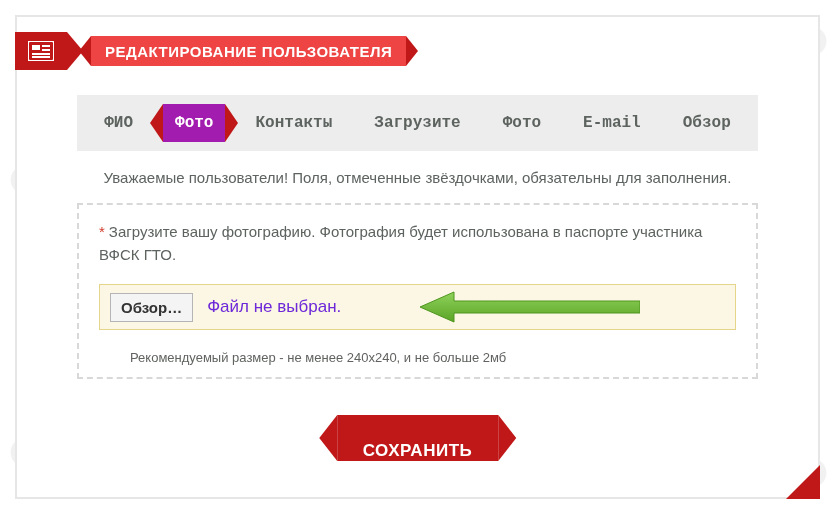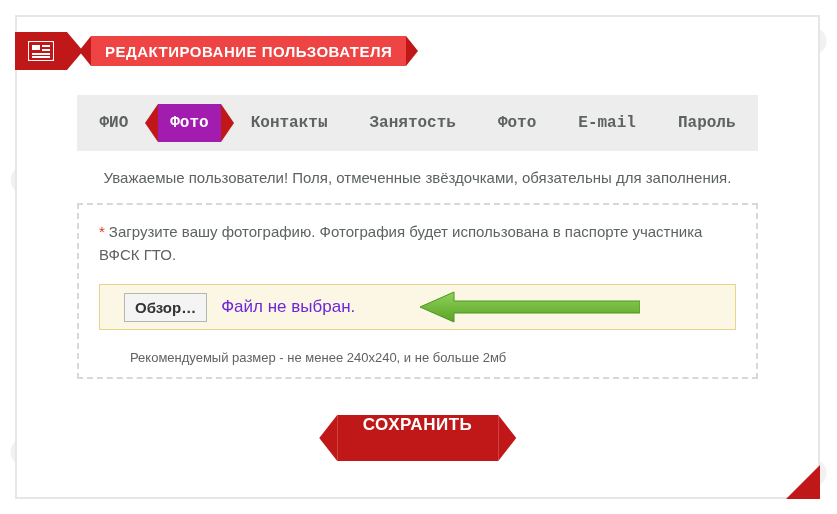--- a/index.html
+++ b/index.html
@@ -140,21 +140,21 @@
   }
   .req { color:#d23a2a; margin-right:4px; }
 
   .file-box{
     margin-top: 18px;
     height: 46px;
     background:#fbf7e4;
     border:1px solid #e4d58a;
     display:flex;
     align-items:center;
-    padding: 0 24px;
+    padding: 0 10px;
     position:relative;
   }
   .browse-btn{
     background:#f4f4f4;
     border:1px solid #b5b5b5;
     color:#333;
     font-size:15px;
     font-weight:bold;
     padding: 5px 10px;
     cursor:pointer;
@@ -184,21 +184,21 @@
   .save-btn{
     position:absolute;
     left:50%; transform:translateX(-50%);
     top: 398px;
     height: 46px;
     background:#c01818;
     color:#fff;
     font-weight:bold;
     font-size:17px;
     letter-spacing:0.5px;
-    display:flex; align-items:flex-start;
+    display:flex; align-items:flex-end;
     padding: 0 26px;
     cursor:pointer;
   }
   .save-btn::before{
     content:"";
     position:absolute; left:-18px; top:0;
     border-top:23px solid transparent;
     border-bottom:23px solid transparent;
     border-right:18px solid #c01818;
   }
@@ -249,24 +249,24 @@
     </div>
     <div class="header-title-wrap">
       <span class="header-title">РЕДАКТИРОВАНИЕ ПОЛЬЗОВАТЕЛЯ</span>
     </div>
   </div>
 
   <div class="tabs">
     <div class="tab">ФИО</div>
     <div class="tab active">Фото</div>
     <div class="tab">Контакты</div>
-    <div class="tab">Занятость</div>
+    <div class="tab">Загрузите</div>
     <div class="tab">Фото</div>
     <div class="tab">E-mail</div>
-    <div class="tab">Пароль</div>
+    <div class="tab">Обзор</div>
   </div>
 
   <div class="notice">Уважаемые пользователи! Поля, отмеченные звёздочками, обязательны для заполнения.</div>
 
   <div class="dashed-panel">
     <div class="field-label">
       <span class="req">*</span><span>Загрузите вашу фотографию. Фотография будет использована в паспорте участника ВФСК ГТО.</span>
     </div>
 
     <div class="file-box">

